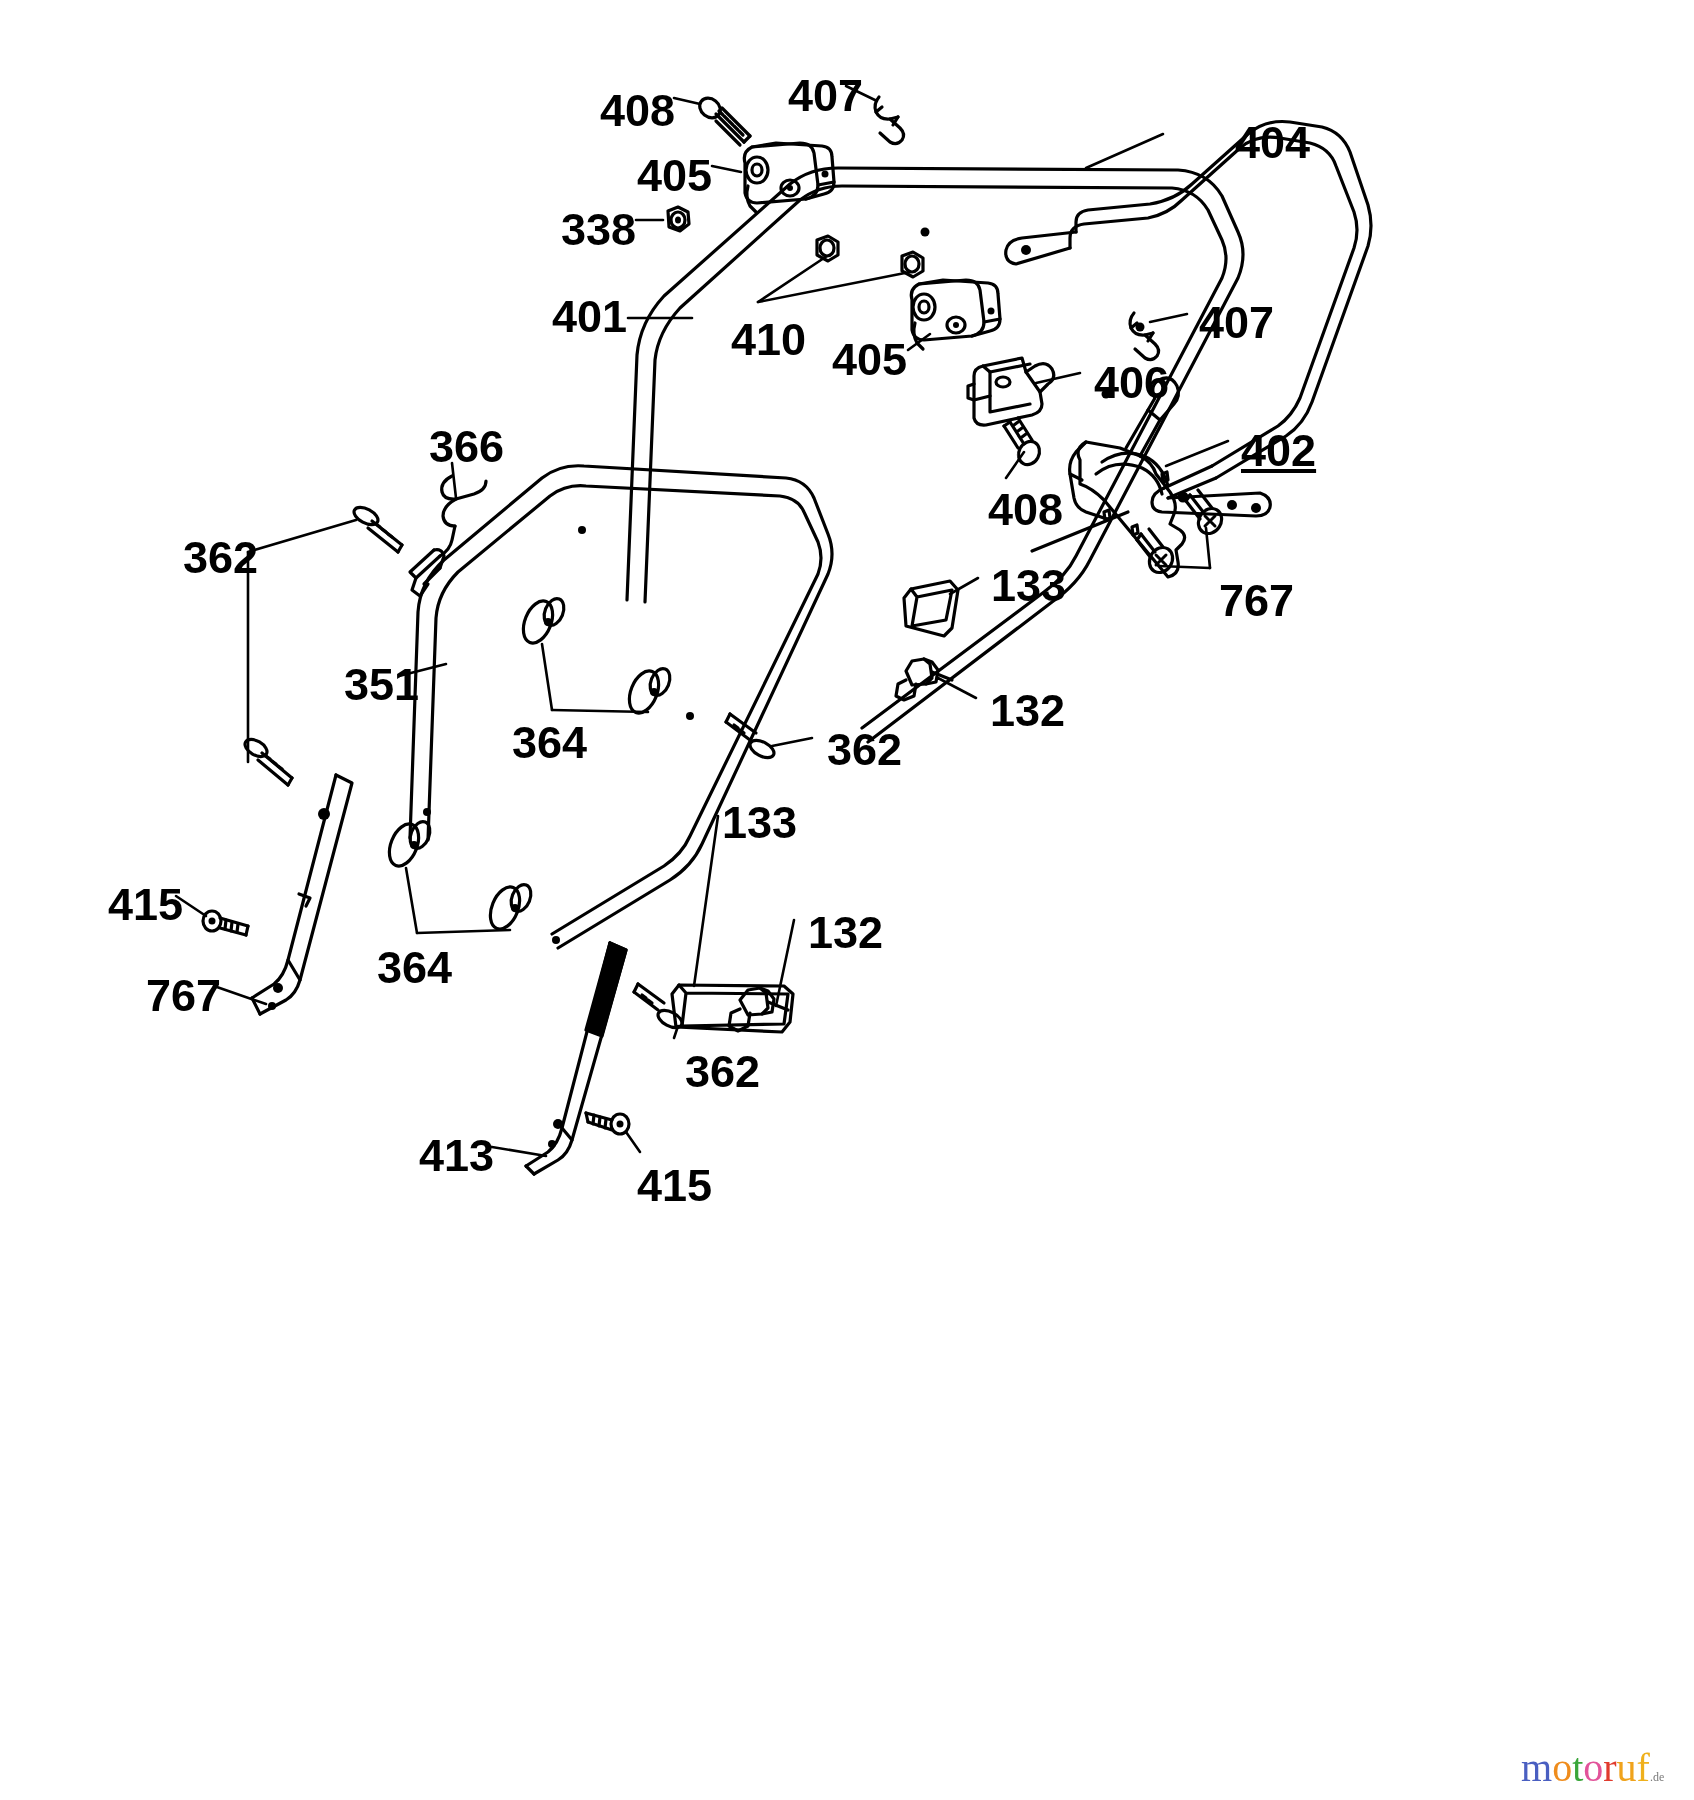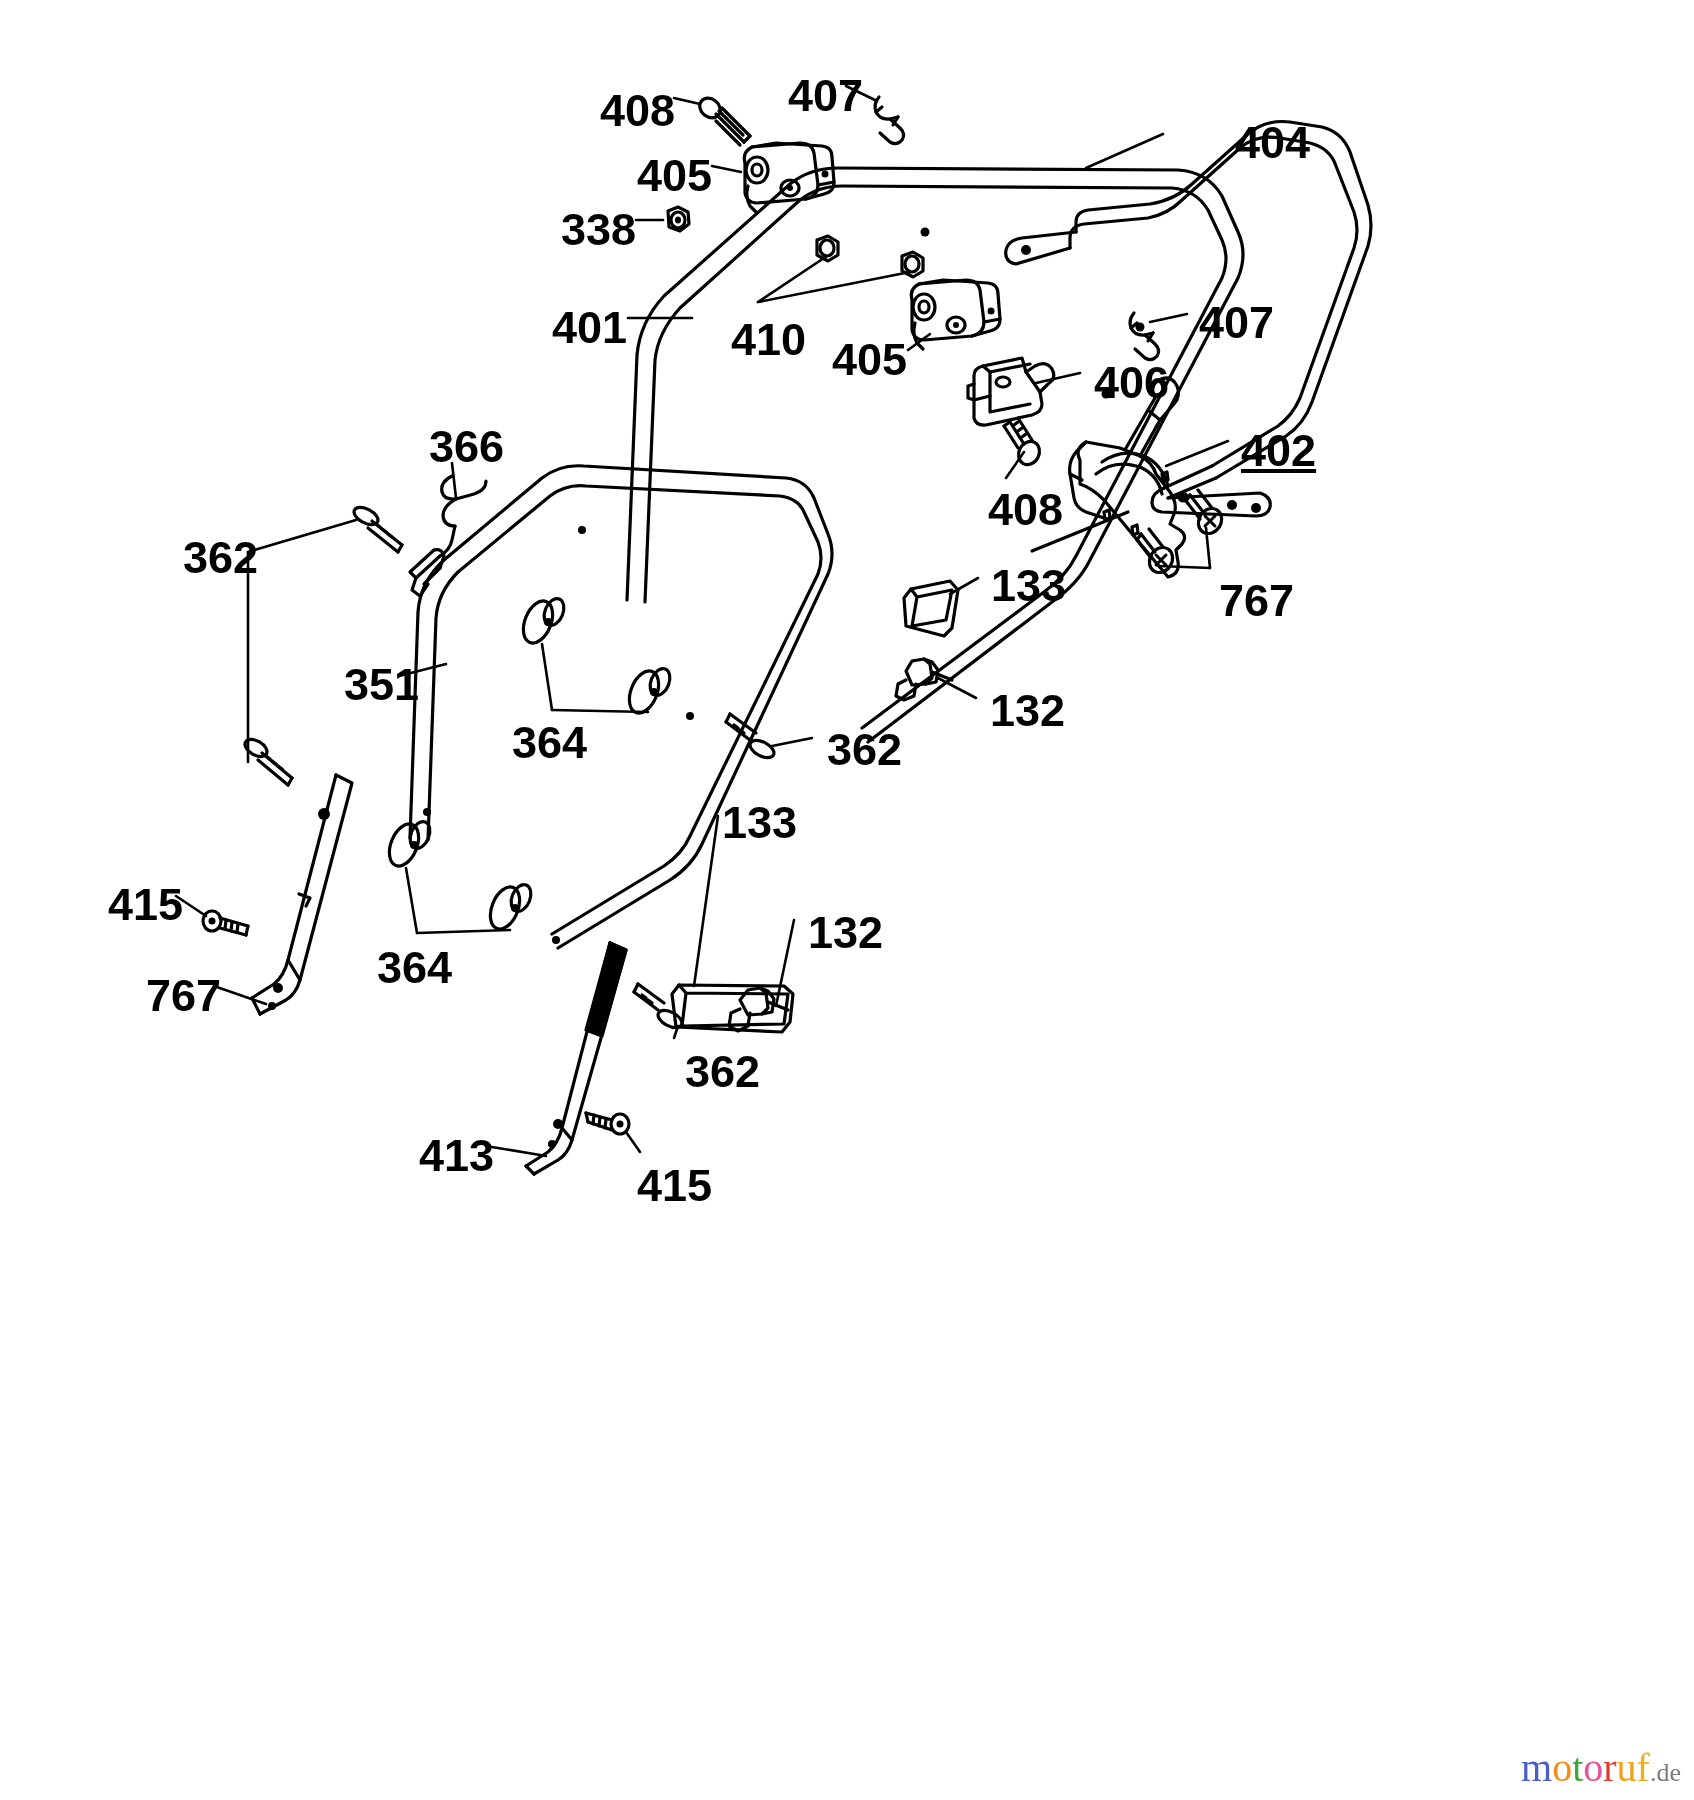--- a/index.html
+++ b/index.html
@@ -40,21 +40,21 @@
     left: 1521px;
     top: 1748px;
     font-family: "Liberation Serif", serif;
     font-size: 40px;
     line-height: 1;
     white-space: nowrap;
     user-select: none;
   }
   #watermark .wm-char { font-weight: 400; }
   #watermark .wm-tld {
-    font-size: 26px;
+    font-size: 12px;
     color: #7a7a7a;
   }
 </style>
 </head>
 <body>
 
 <div id="diagram-root">
 
   <svg id="diagram-svg" viewBox="0 0 1694 1800">
     <g fill="none" stroke="#000000" stroke-width="3.2" stroke-linecap="round" stroke-linejoin="round">
@@ -381,21 +381,21 @@
       </g>
 
     </g>
   </svg>
 
   <div class="callout-label" style="left:600px; top:88px;">408</div>
   <div class="callout-label" style="left:788px; top:73px;">407</div>
   <div class="callout-label" style="left:1235px; top:120px;">404</div>
   <div class="callout-label" style="left:637px; top:153px;">405</div>
   <div class="callout-label" style="left:561px; top:207px;">338</div>
-  <div class="callout-label" style="left:552px; top:305px;">401</div>
+  <div class="callout-label" style="left:552px; top:294px;">401</div>
   <div class="callout-label" style="left:731px; top:317px;">410</div>
   <div class="callout-label" style="left:1199px; top:300px;">407</div>
   <div class="callout-label" style="left:832px; top:337px;">405</div>
   <div class="callout-label" style="left:1094px; top:360px;">406</div>
   <div class="callout-label" style="left:1241px; top:428px;text-decoration:underline;">402</div>
   <div class="callout-label" style="left:429px; top:424px;">366</div>
   <div class="callout-label" style="left:988px; top:487px;">408</div>
   <div class="callout-label" style="left:1219px; top:578px;">767</div>
   <div class="callout-label" style="left:183px; top:535px;">362</div>
   <div class="callout-label" style="left:991px; top:563px;">133</div>

